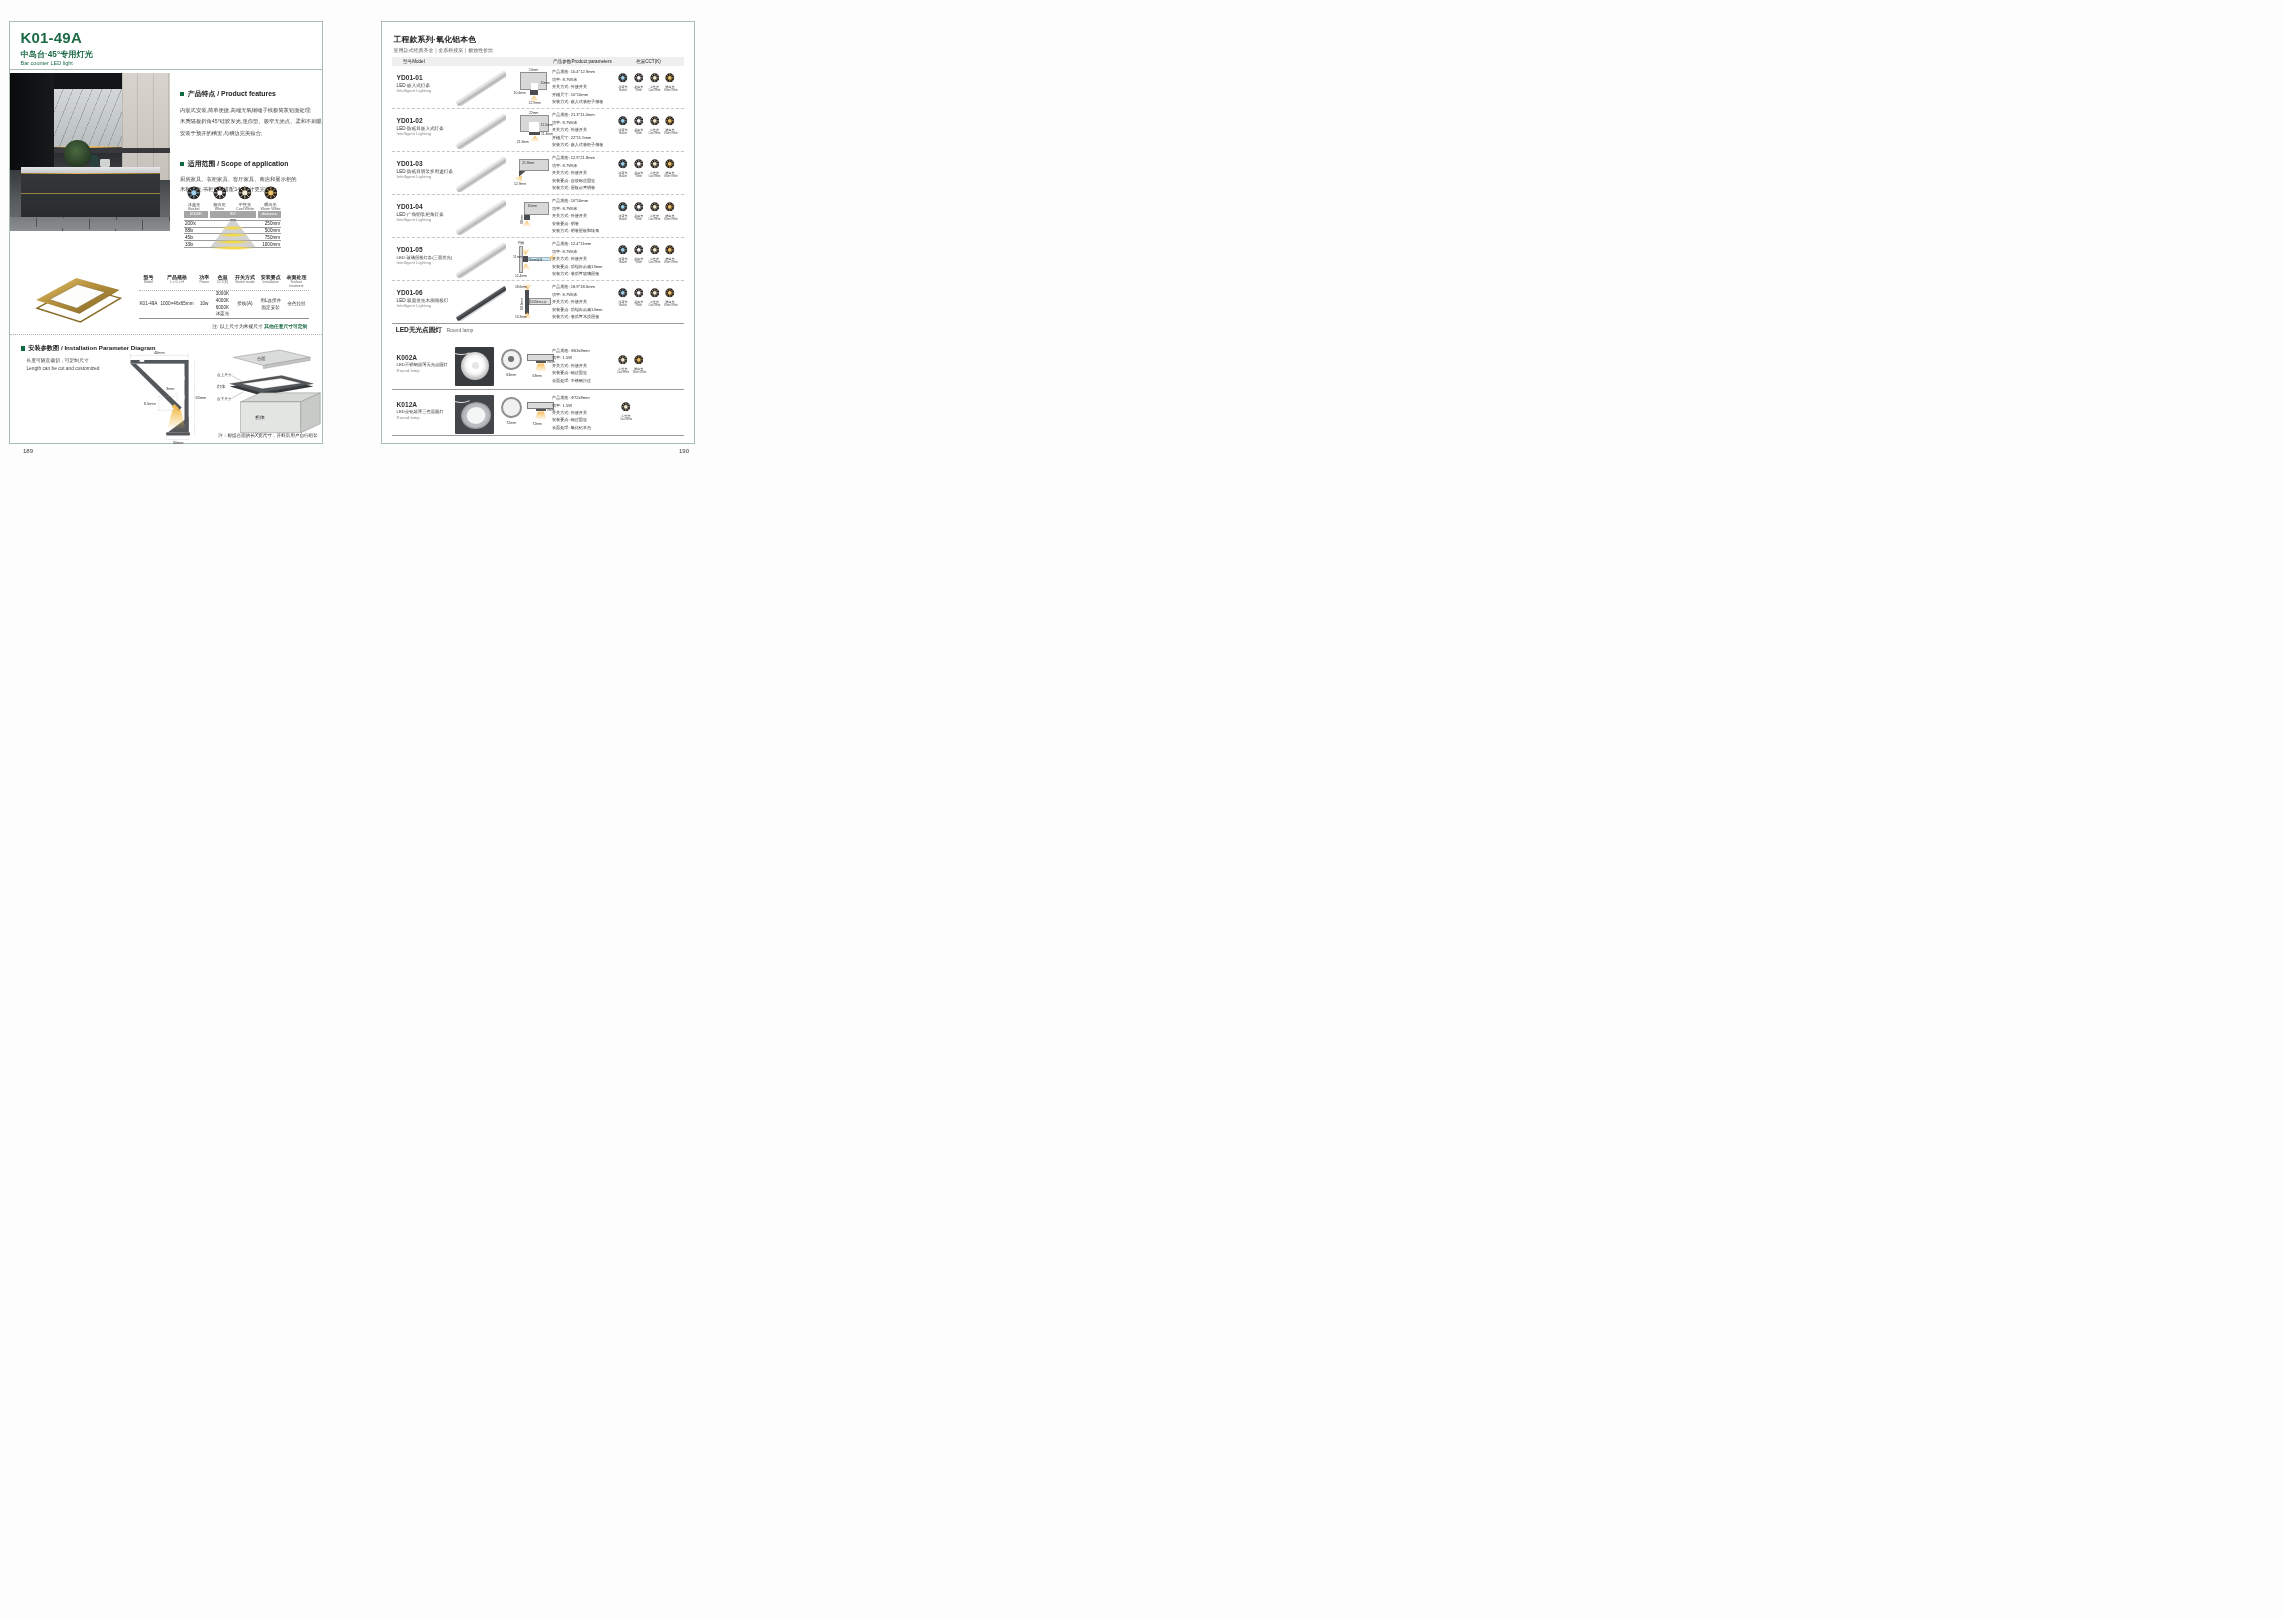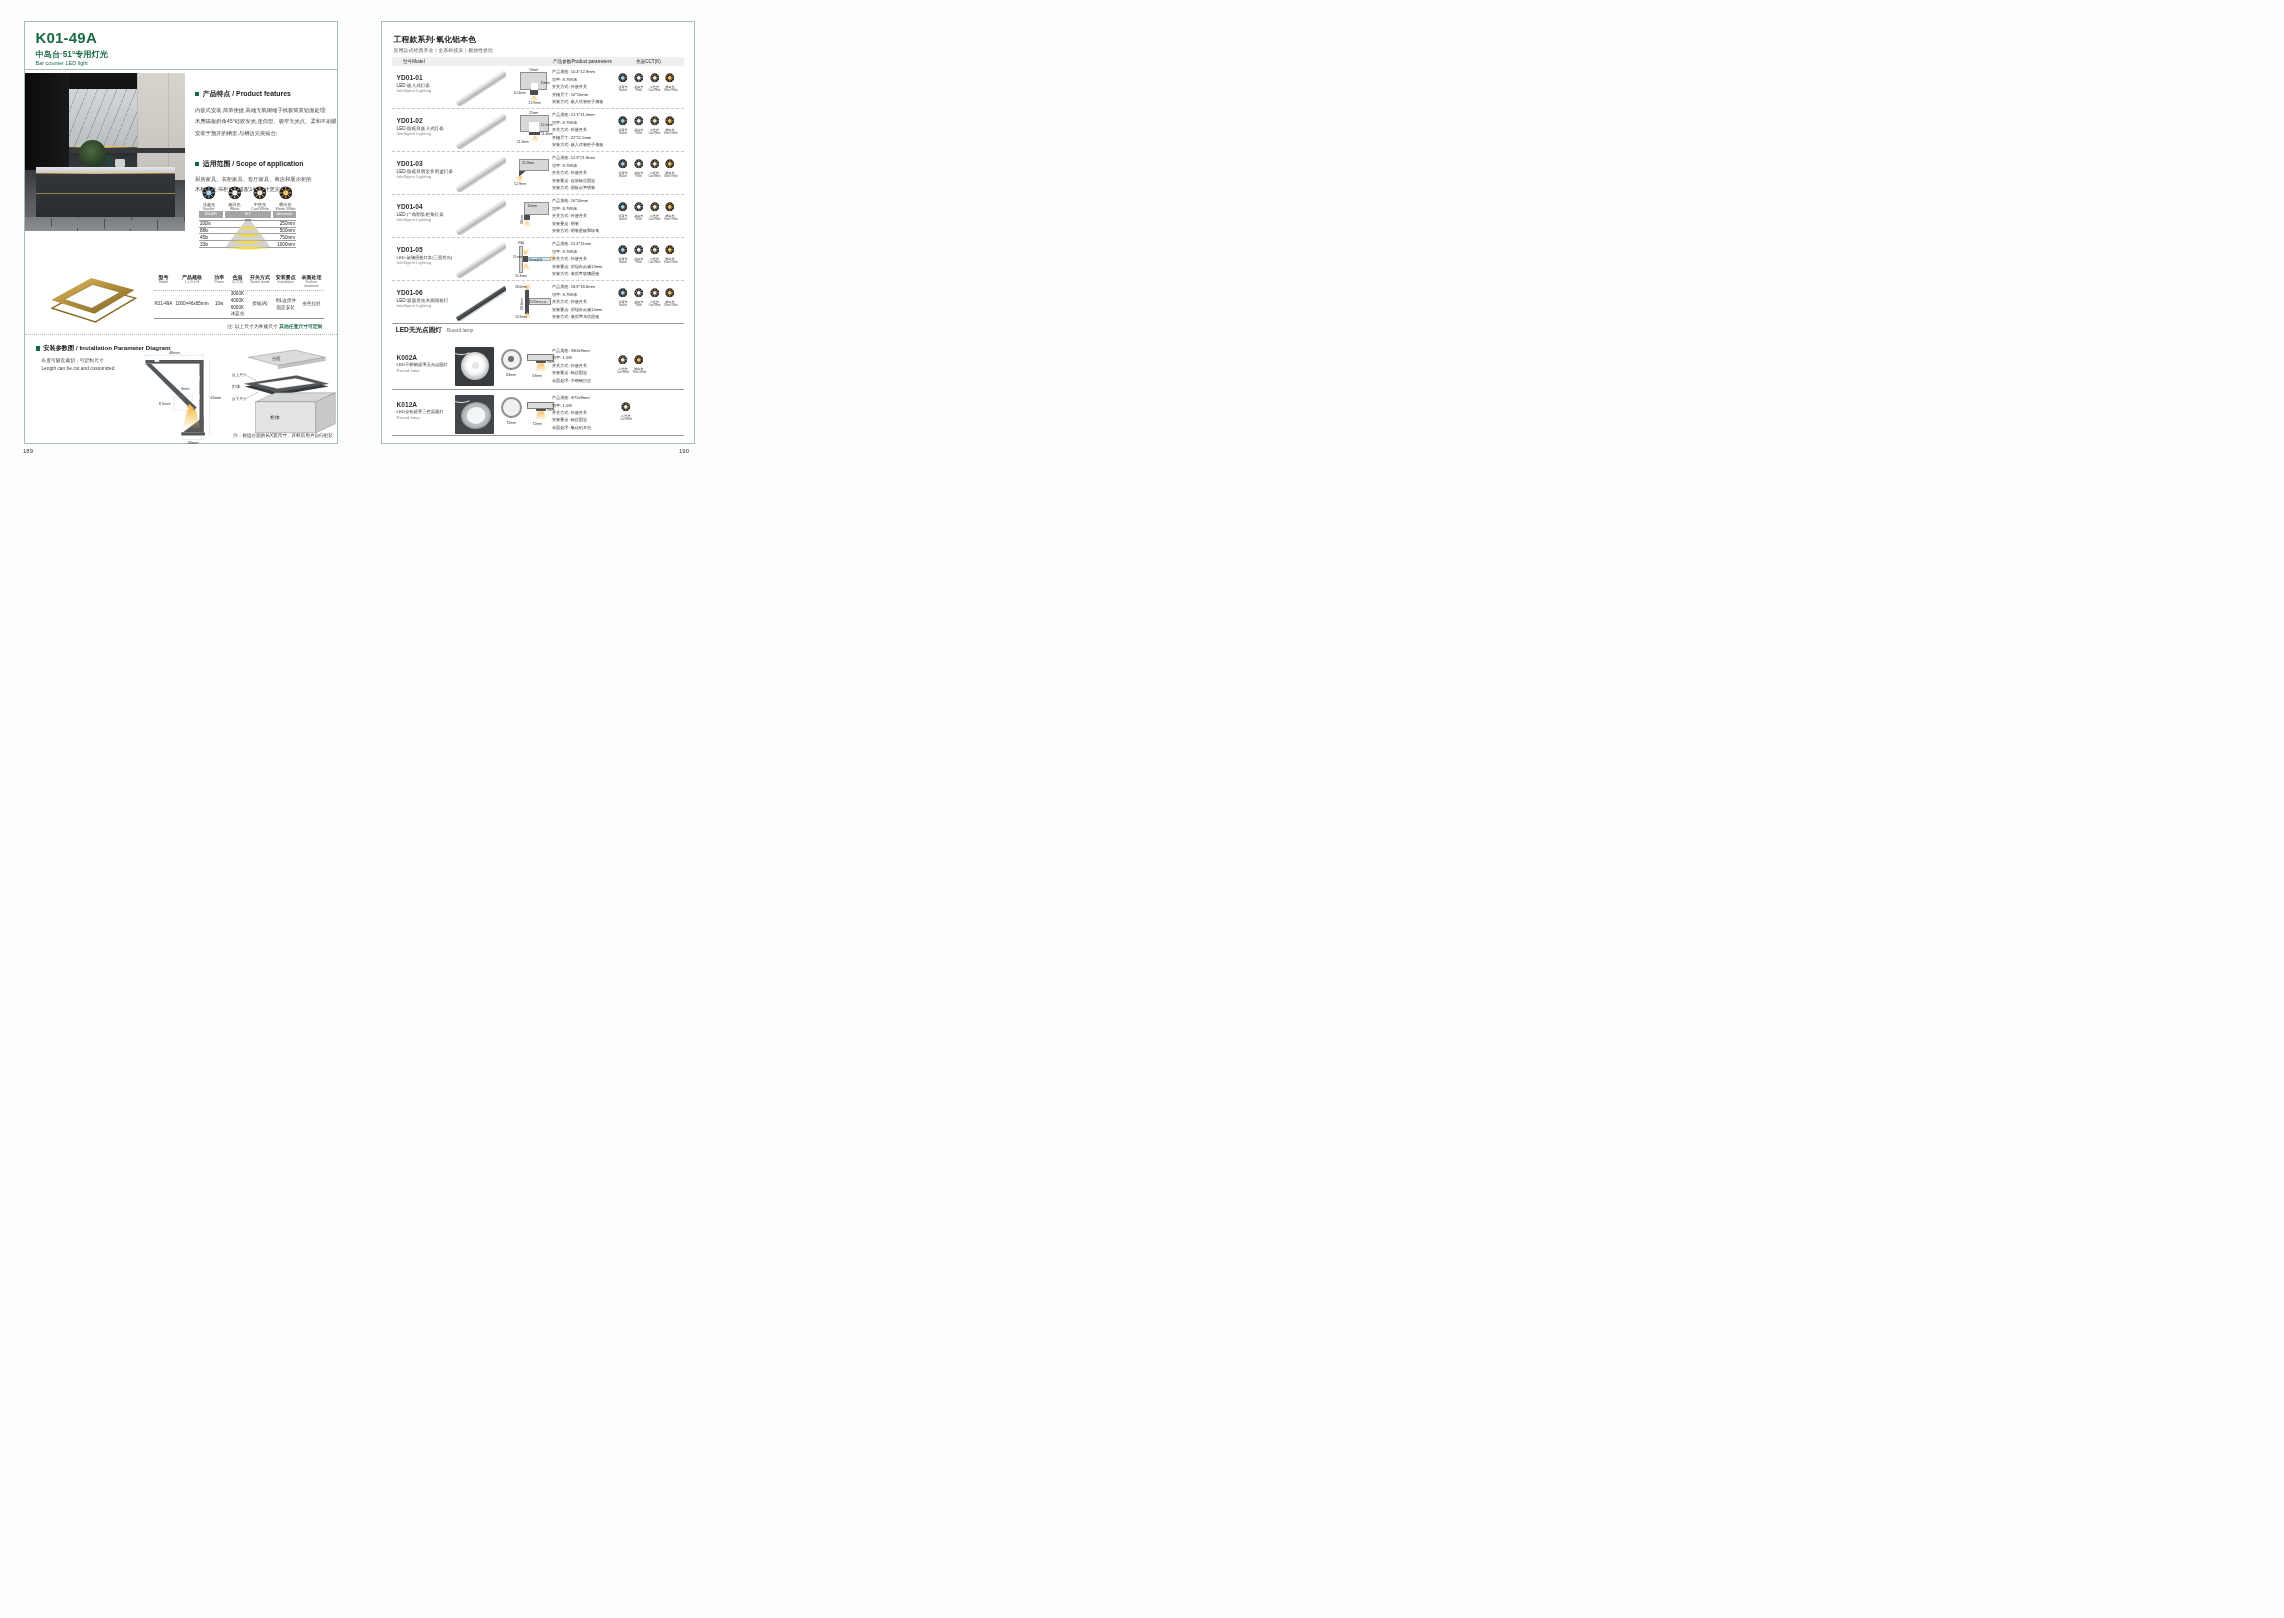--- a/index.html
+++ b/index.html
@@ -1,18 +1,18 @@
 <!DOCTYPE html>
 <html style="font-size:7.3px"><head>
 <meta charset="utf-8">
 <style>
   *{box-sizing:border-box;margin:0;padding:0}
   html,body{width:705px;height:460px;background:#fdfdfd;font-family:"Liberation Sans","DejaVu Sans",sans-serif;position:relative;overflow:hidden}
   .page{position:absolute;top:21px;width:314px;height:423px;background:#fff;border:0.5px solid #a9bcb0}
-  #pageL{left:24px}
+  #pageL{left:9px}
   #pageR{left:381px}
   .pagenum{position:absolute;top:448px;font-size:6px;color:#3a3a3a}
   .green{color:#1b6a45}
   .sq{width:4.1px;height:4.1px;background:#0e6a42;display:inline-block;flex:none}
   .sec-h{position:absolute;display:flex;align-items:center;gap:3.7px;font-weight:700;color:#222}
 
   
   .l-header{position:absolute;left:0;top:0;width:100%;height:48px;border-bottom:0.5px solid #a9bcb0}
   .l-model{position:absolute;left:10.5px;top:7.3px;font-size:15px;font-weight:800;letter-spacing:0.2px}
   .l-title-cn{position:absolute;left:10.5px;top:27px;font-size:8.2px;font-weight:700}
@@ -147,21 +147,21 @@
           <line x1="16.5" y1="7.5" x2="18.5" y2="5.5"></line>
       </g>
       <circle cx="12" cy="12" r="4.6" fill="currentColor"></circle>
     </symbol>
   </defs>
 </svg>
 
 <div class="page" id="pageL">
   <div class="l-header">
     <div class="l-model green">K01-49A</div>
-    <div class="l-title-cn green">中岛台·51°专用灯光</div>
+    <div class="l-title-cn green">中岛台·45°专用灯光</div>
     <div class="l-title-en green">Bar counter LED light</div>
   </div>
 
   <div class="photo">
     <div class="ph-base"></div>
     <div class="ph-cab-left"></div>
     <div class="ph-hood"></div>
     <div class="ph-splash"></div>
     <div class="ph-cab-right"></div>
     <div class="ph-underglow"></div>

